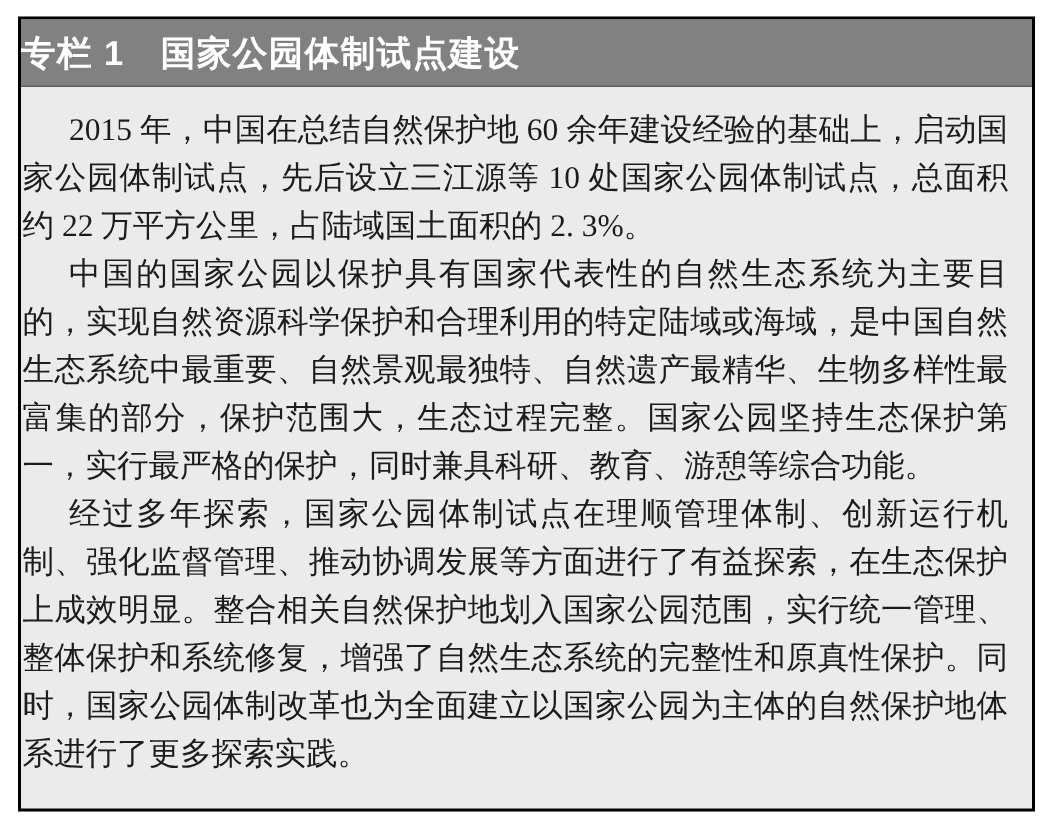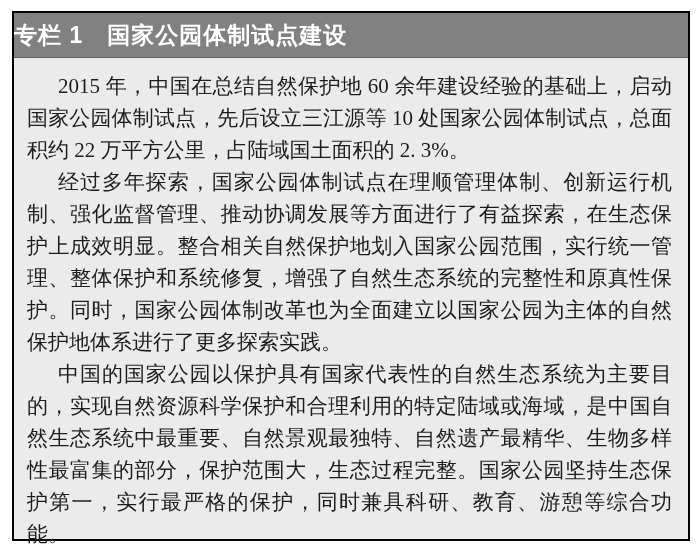--- a/index.html
+++ b/index.html
@@ -36,38 +36,38 @@
   .panel-title{
     margin:0;
     color:var(--title-text);
     font-family:"Liberation Sans","DejaVu Sans",sans-serif;
     font-weight:bold;
     font-size:23px;
     letter-spacing:1px;
     white-space:nowrap;
   }
   .panel-body{
-    padding:12px 16px 0 13px;
+    padding:12px 16px 0 1px;
   }
   .panel-body p{
     margin:0;
     color:var(--body-text);
     font-size:21px;
     line-height:32px;
     text-align:justify;
     text-indent:31px;
   }
 </style>
 </head>
 <body>
 
 <div class="page">
   <section class="panel">
     <header class="panel-header">
       <h1 class="panel-title">专栏 1　国家公园体制试点建设</h1>
     </header>
     <div class="panel-body">
       <p>2015 年，中国在总结自然保护地 60 余年建设经验的基础上，启动国家公园体制试点，先后设立三江源等 10 处国家公园体制试点，总面积约 22 万平方公里，占陆域国土面积的 2. 3%。</p>
+      <p>中国的国家公园以保护具有国家代表性的自然生态系统为主要目的，实现自然资源科学保护和合理利用的特定陆域或海域，是中国自然生态系统中最重要、自然景观最独特、自然遗产最精华、生物多样性最富集的部分，保护范围大，生态过程完整。国家公园坚持生态保护第一，实行最严格的保护，同时兼具科研、教育、游憩等综合功能。</p>
       <p>经过多年探索，国家公园体制试点在理顺管理体制、创新运行机制、强化监督管理、推动协调发展等方面进行了有益探索，在生态保护上成效明显。整合相关自然保护地划入国家公园范围，实行统一管理、整体保护和系统修复，增强了自然生态系统的完整性和原真性保护。同时，国家公园体制改革也为全面建立以国家公园为主体的自然保护地体系进行了更多探索实践。</p>
-      <p>中国的国家公园以保护具有国家代表性的自然生态系统为主要目的，实现自然资源科学保护和合理利用的特定陆域或海域，是中国自然生态系统中最重要、自然景观最独特、自然遗产最精华、生物多样性最富集的部分，保护范围大，生态过程完整。国家公园坚持生态保护第一，实行最严格的保护，同时兼具科研、教育、游憩等综合功能。</p>
     </div>
   </section>
 </div>
 
 </body></html>

